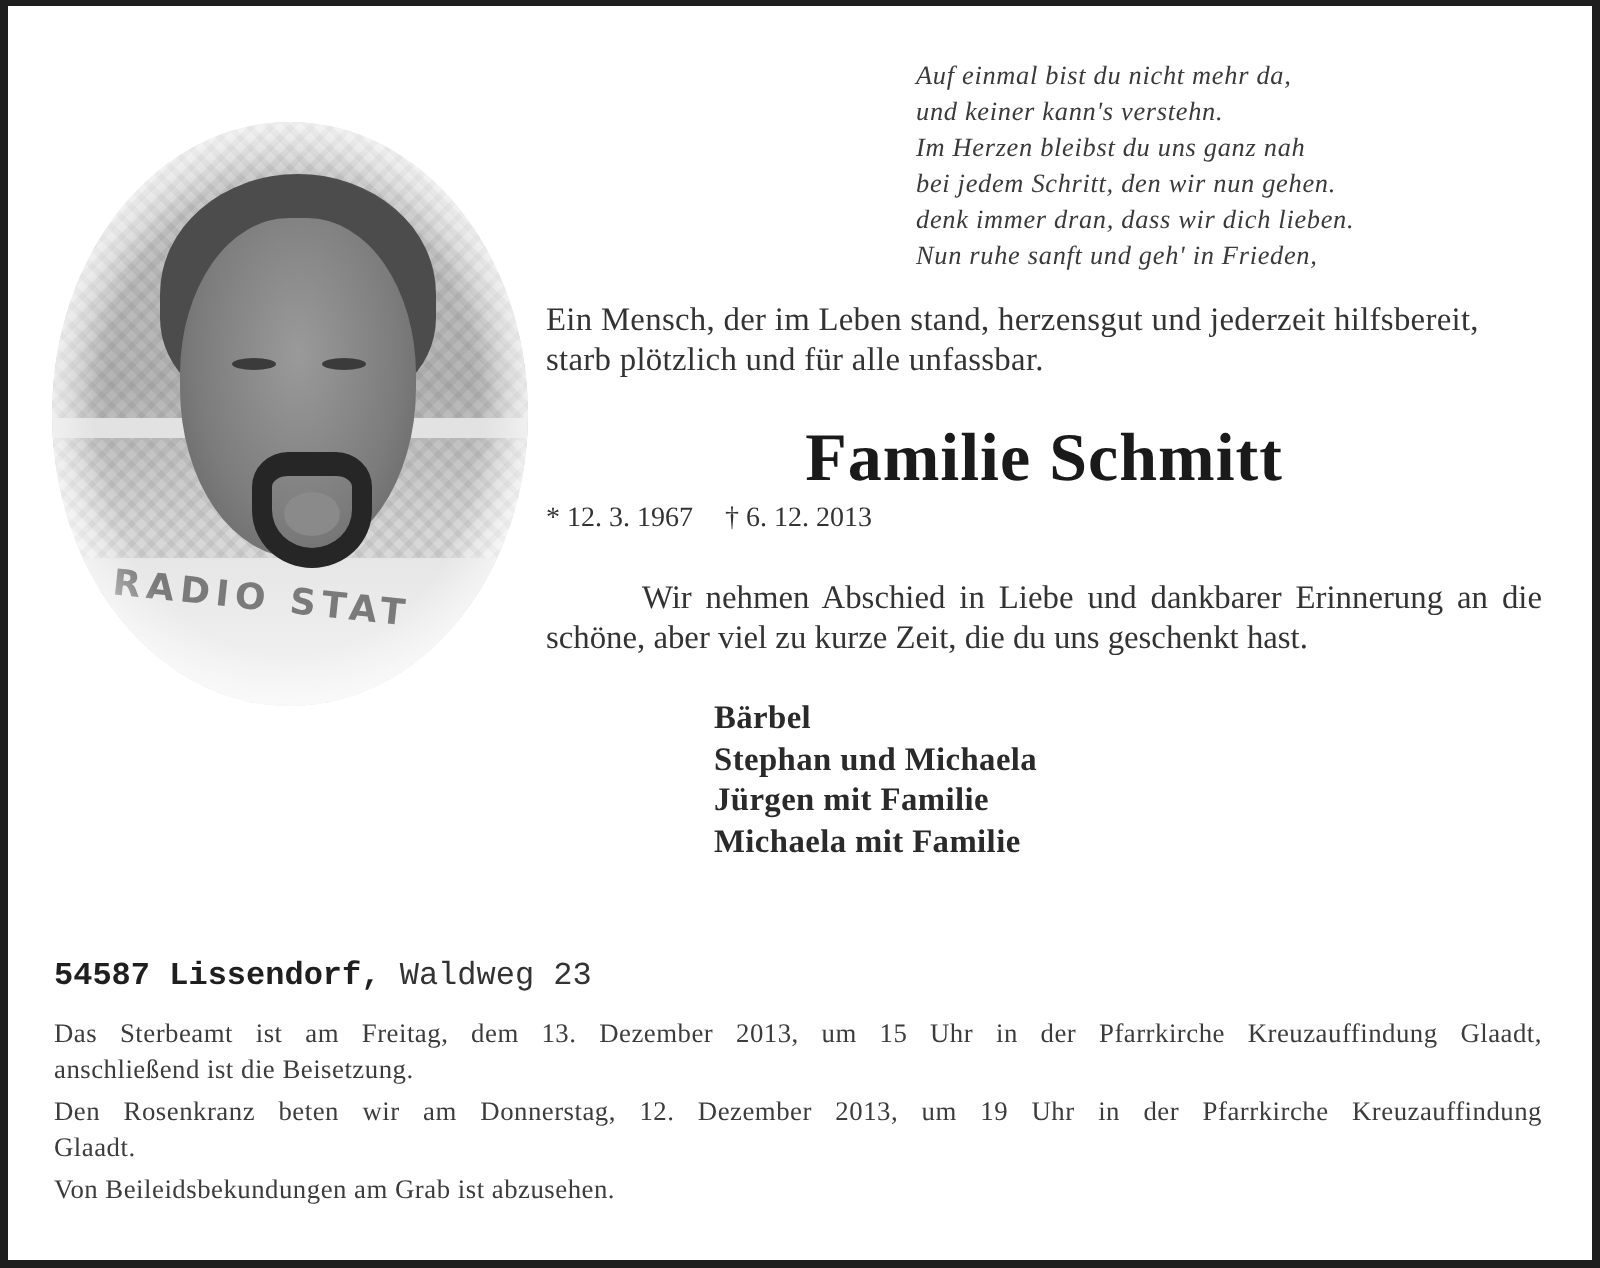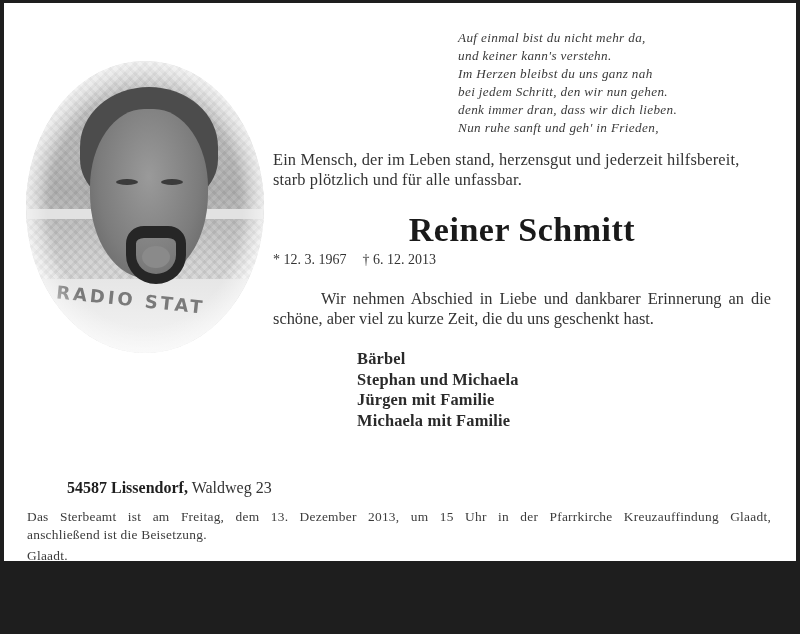--- a/index.html
+++ b/index.html
@@ -6,21 +6,21 @@
     body {
       width: 800px; height: 634px;
       background: #1e1e1e;
       position: relative;
       overflow: hidden;
       font-family: "DejaVu Serif", "Liberation Serif", serif;
     }
     .page {
       position: absolute;
       left: 4px; top: 3px;
-      width: 792px; height: 558px;
+      width: 792px; height: 627px;
       background: #ffffff;
       overflow: hidden;
     }
     .poem {
       position: absolute;
       left: 454px; top: 26px;
       font-family: "Liberation Serif", "DejaVu Serif", serif;
       font-style: italic;
       font-size: 13.2px;
       line-height: 18px;
@@ -147,26 +147,25 @@
       font-weight: bold;
       font-size: 16.4px;
       line-height: 20.6px;
       color: #2a2a2a;
       letter-spacing: 0.2px;
     }
     .mourners div { white-space: nowrap; }
     .address {
       position: absolute;
       left: 23px; top: 475px;
-      font-family: Liberation Serif, serif;
+      font-family: Liberation Mono, monospace;
       font-size: 16px;
       line-height: 20px;
       color: #333333;
       white-space: nowrap;
-      margin-left: 40px;
     }
     .address b { color: #1f1f1f; }
     .notes {
       position: absolute;
       left: 23px; top: 505px;
       width: 744px;
       font-family: "Liberation Serif", "DejaVu Serif", serif;
       font-size: 13.4px;
       line-height: 17.5px;
       color: #3c3c3c;
@@ -201,21 +200,21 @@
     <div class="beard"></div>
     <div class="chin"></div>
     <div class="vignette"></div>
   </div>
 
   <div class="intro">
     <div>Ein Mensch, der im Leben stand, herzensgut und jederzeit hilfsbereit,</div>
     <div>starb plötzlich und für alle unfassbar.</div>
   </div>
 
-  <div class="name">Reiner Schmitt</div>
+  <div class="name">Familie Schmitt</div>
 
   <div class="dates">
     <span>* 12. 3. 1967</span><span class="gap"></span><span>† 6. 12. 2013</span>
   </div>
 
   <div class="farewell">
     <div class="l1">Wir nehmen Abschied in Liebe und dankbarer Erinnerung an die</div>
     <div>schöne, aber viel zu kurze Zeit, die du uns geschenkt hast.</div>
   </div>
 
@@ -230,17 +229,19 @@
     <b>54587 Lissendorf,</b>
     <span>Waldweg 23</span>
   </div>
 
   <div class="notes">
     <p>
       <span class="just">Das Sterbeamt ist am Freitag, dem 13. Dezember 2013, um 15 Uhr in der Pfarrkirche Kreuzauffindung Glaadt,</span>
       <span>anschließend ist die Beisetzung.</span>
     </p>
     <p>
+      <span class="just">Den Rosenkranz beten wir am Donnerstag, 12. Dezember 2013, um 19 Uhr in der Pfarrkirche Kreuzauffindung</span>
       <span>Glaadt.</span>
     </p>
+    <p>Von Beileidsbekundungen am Grab ist abzusehen.</p>
   </div>
 
 </div>
 
 </body></html>

